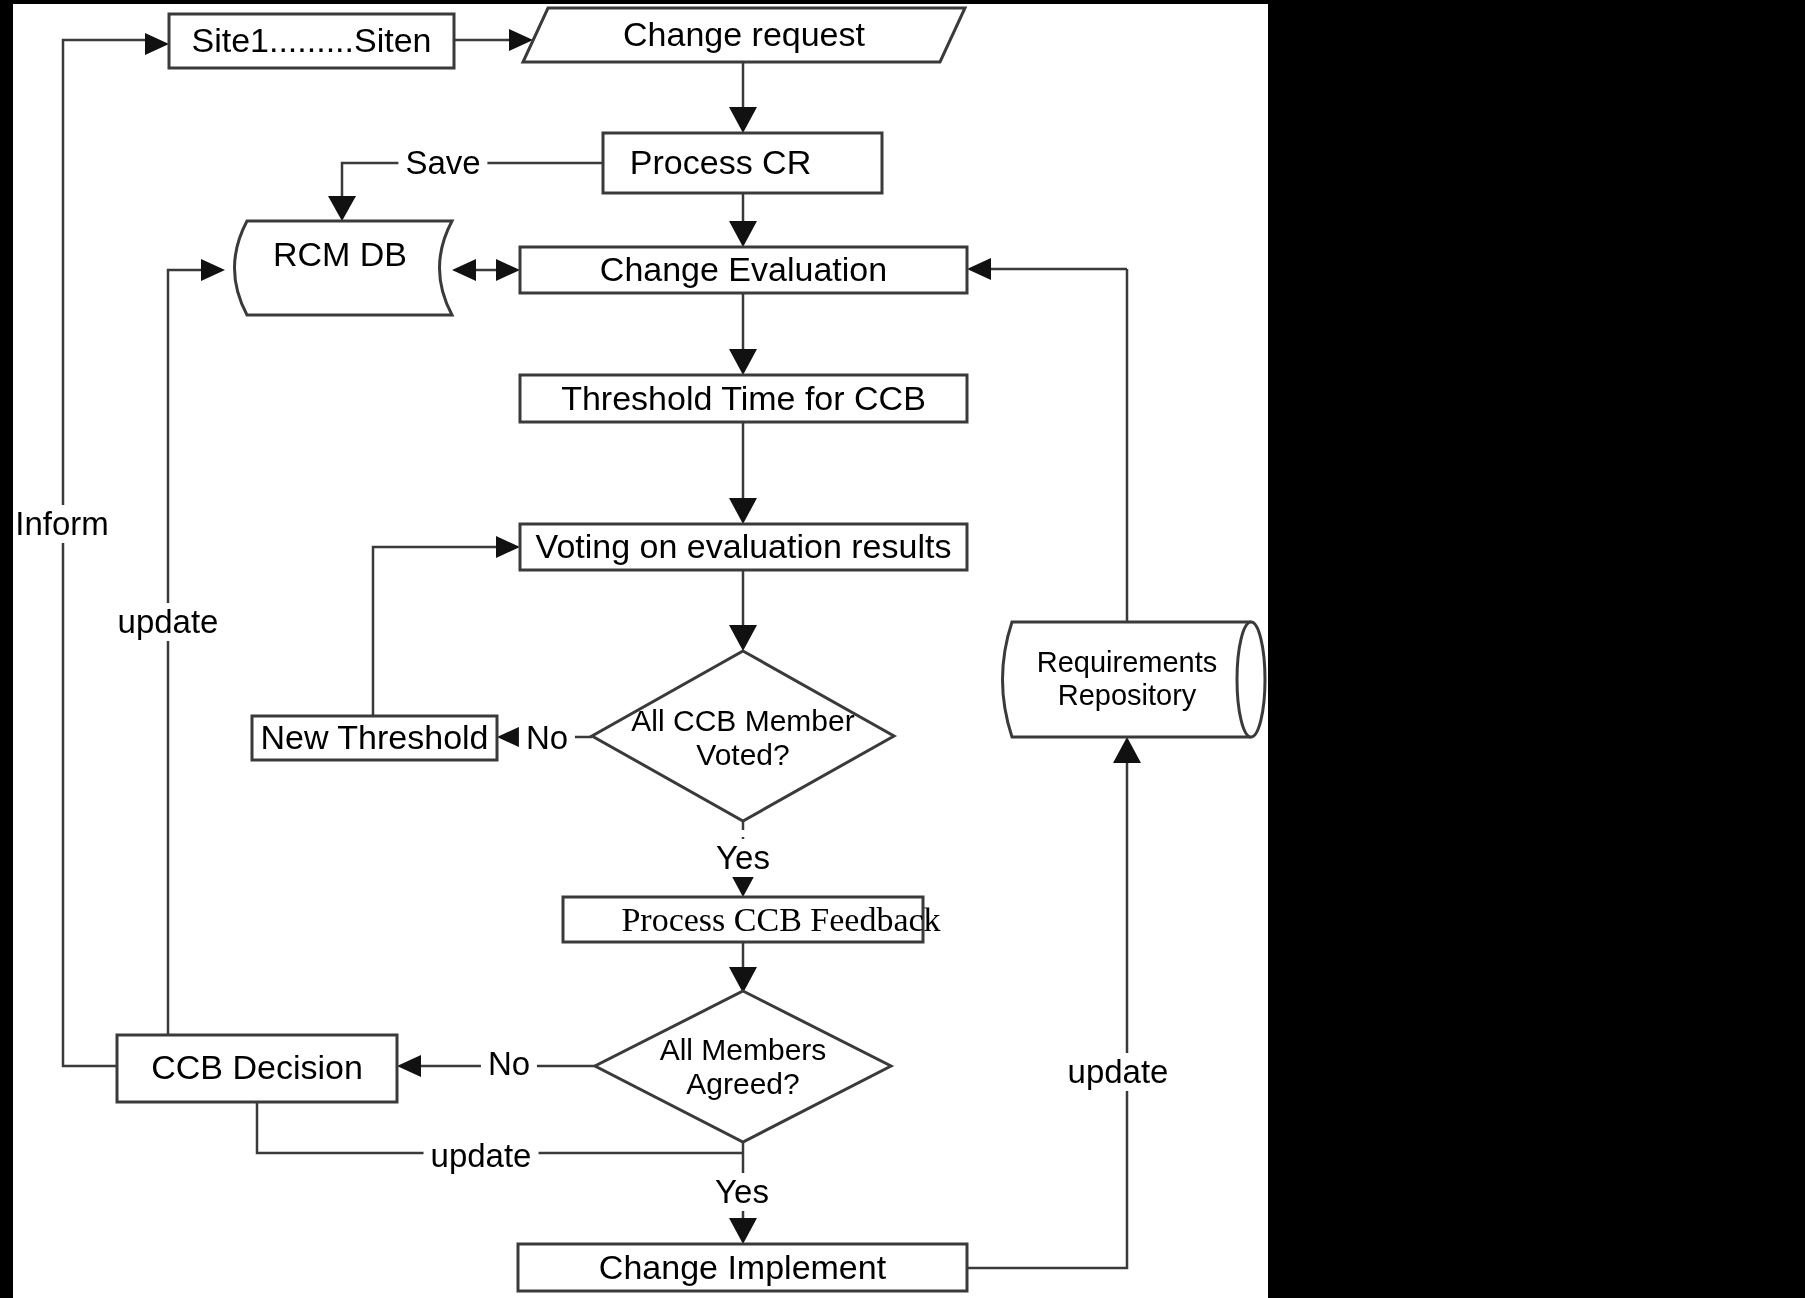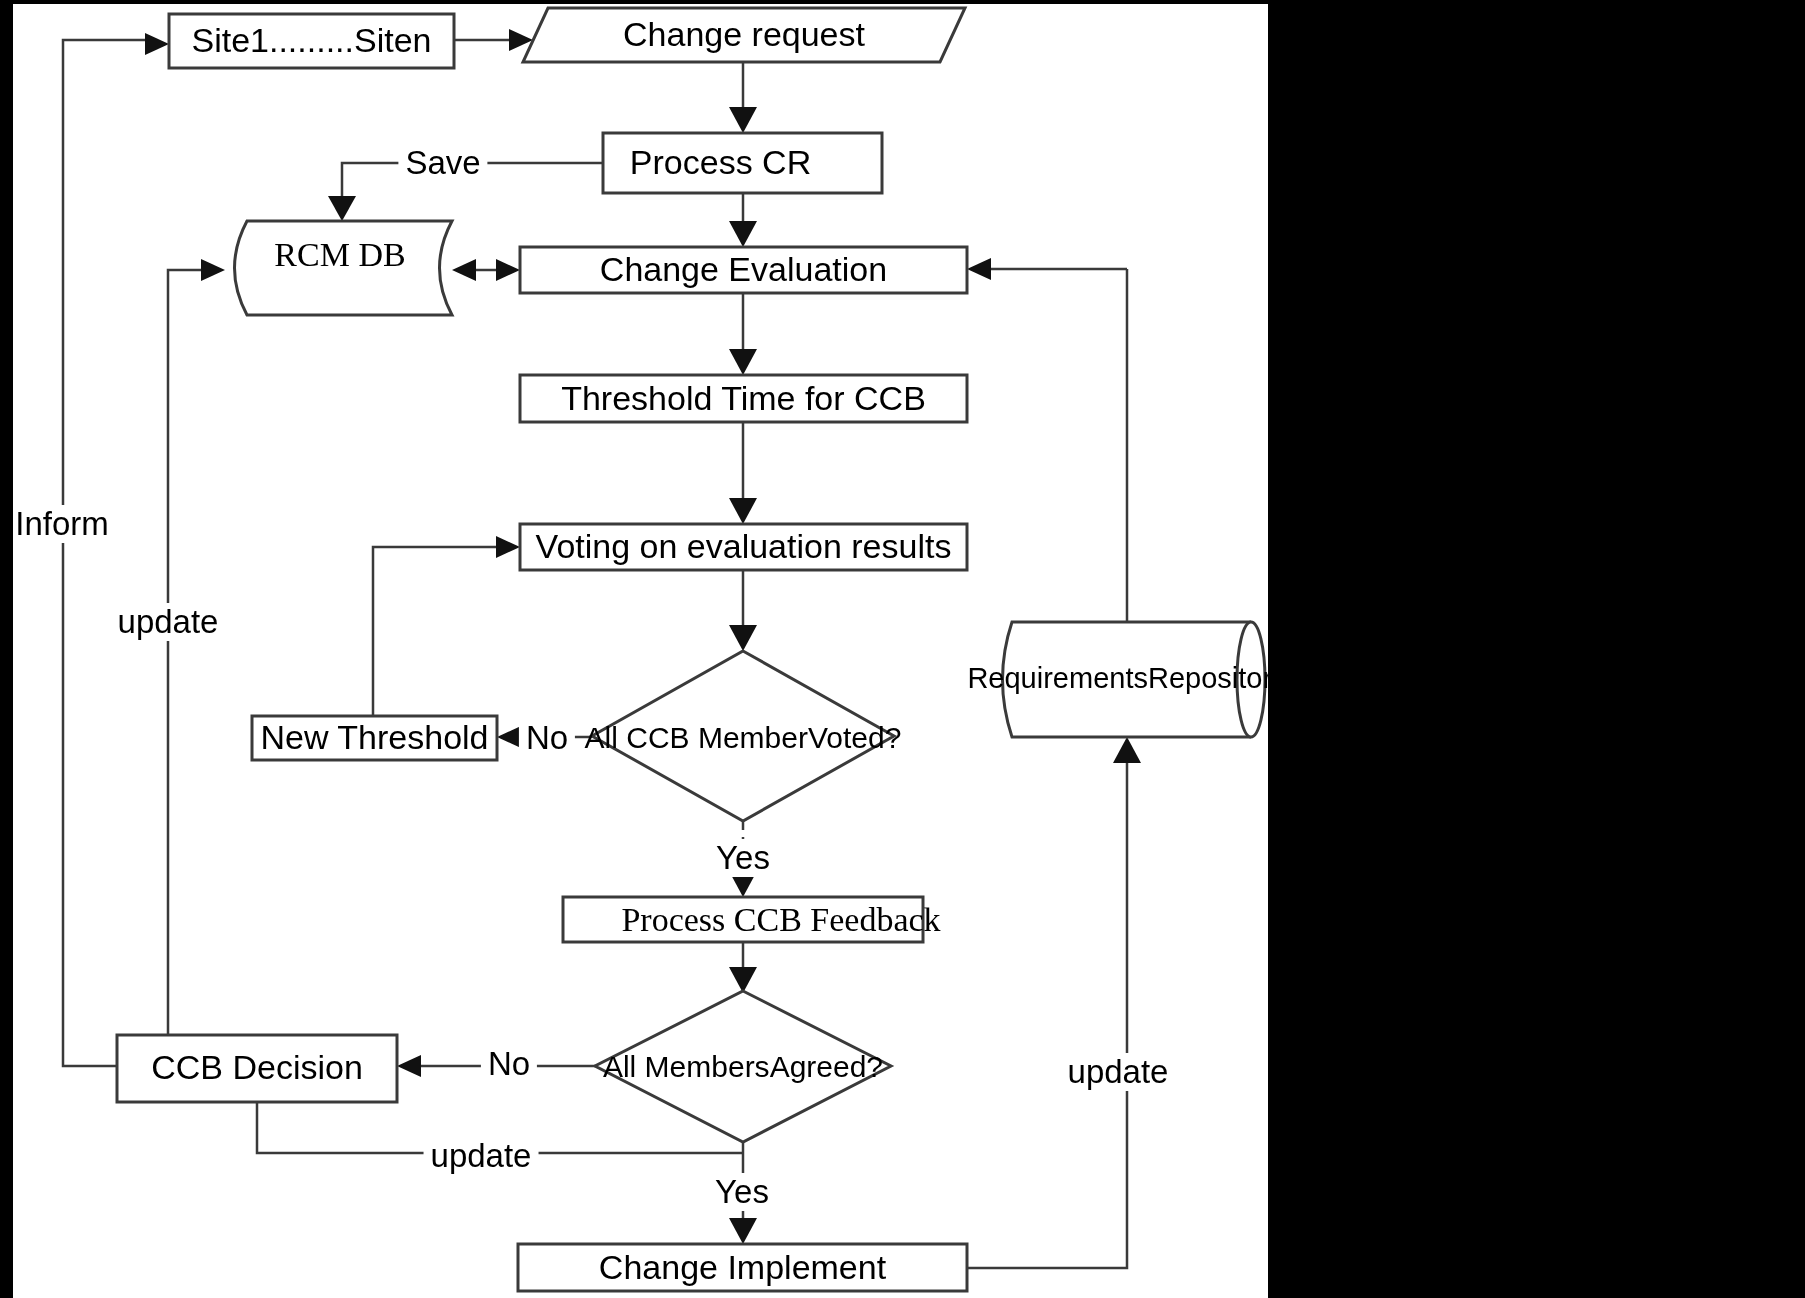--- a/index.html
+++ b/index.html
@@ -24,21 +24,21 @@
   .black-right{position:absolute;left:1268px;top:0;width:537px;height:1298px;background:var(--panel);}
   svg.diagram{position:absolute;left:0;top:0;width:1805px;height:1298px;}
   svg .wire{stroke:var(--line);stroke-width:2.5;fill:none;}
   svg .wire-dash{stroke:var(--line);stroke-width:2.5;fill:none;stroke-dasharray:9 7;}
   svg .head{fill:var(--arrow);stroke:none;}
   svg .shape{fill:var(--bg);stroke:var(--line);stroke-width:3;}
   .nlabel{
     position:absolute;display:flex;align-items:center;justify-content:center;
     white-space:nowrap;font-size:34px;line-height:1.15;text-align:center;
   }
-  .nlabel.two{flex-direction:row;font-size:30px;}
+  .nlabel.two{flex-direction:column;font-size:30px;}
   .elabel{
     position:absolute;transform:translate(-50%,-50%);
     background:var(--bg);padding:0 7px;font-size:33px;white-space:nowrap;
   }
 </style>
 </head>
 <body>
 
 <div class="stage">
 
@@ -98,21 +98,21 @@
     <polygon class="shape" points="743,991 891,1066 743,1142 595,1066"></polygon>
     <rect class="shape" x="117" y="1035" width="280" height="67"></rect>
     <rect class="shape" x="518" y="1244" width="449" height="47"></rect>
     <path class="shape" d="M 1251,622 H 1012 Q 993,679.5 1012,737 H 1251"></path>
     <ellipse class="shape" cx="1251" cy="679.5" rx="14" ry="57.5"></ellipse>
   </svg>
 
   <div class="nlabel" style="left:169px;top:14px;width:285px;height:54px;">Site1.........Siten</div>
   <div class="nlabel" style="left:523px;top:8px;width:442px;height:54px;">Change request</div>
   <div class="nlabel" style="left:573px;top:133px;width:279px;height:60px;margin-left:8px;">Process CR</div>
-  <div class="nlabel" style="left:228px;top:221px;width:224px;height:68px;font-family:Liberation Serif, serif;">RCM DB</div>
+  <div class="nlabel" style="left:228px;top:221px;width:224px;height:68px;">RCM DB</div>
   <div class="nlabel" style="left:520px;top:247px;width:447px;height:46px;border-radius:11px;">Change Evaluation</div>
   <div class="nlabel" style="left:520px;top:375px;width:447px;height:47px;">Threshold Time for CCB</div>
   <div class="nlabel" style="left:520px;top:524px;width:447px;height:46px;">Voting on evaluation results</div>
   <div class="nlabel" style="left:252px;top:716px;width:245px;height:44px;">New Threshold</div>
   <div class="nlabel two" style="left:593px;top:701px;width:300px;height:74px;">
     <span>All CCB Member</span>
     <span>Voted?</span>
   </div>
   <div class="nlabel" style="left:563px;top:897px;width:436px;height:45px;font-family:Liberation Serif, serif;">Process CCB Feedback</div>
   <div class="nlabel two" style="left:593px;top:1030px;width:300px;height:74px;">

